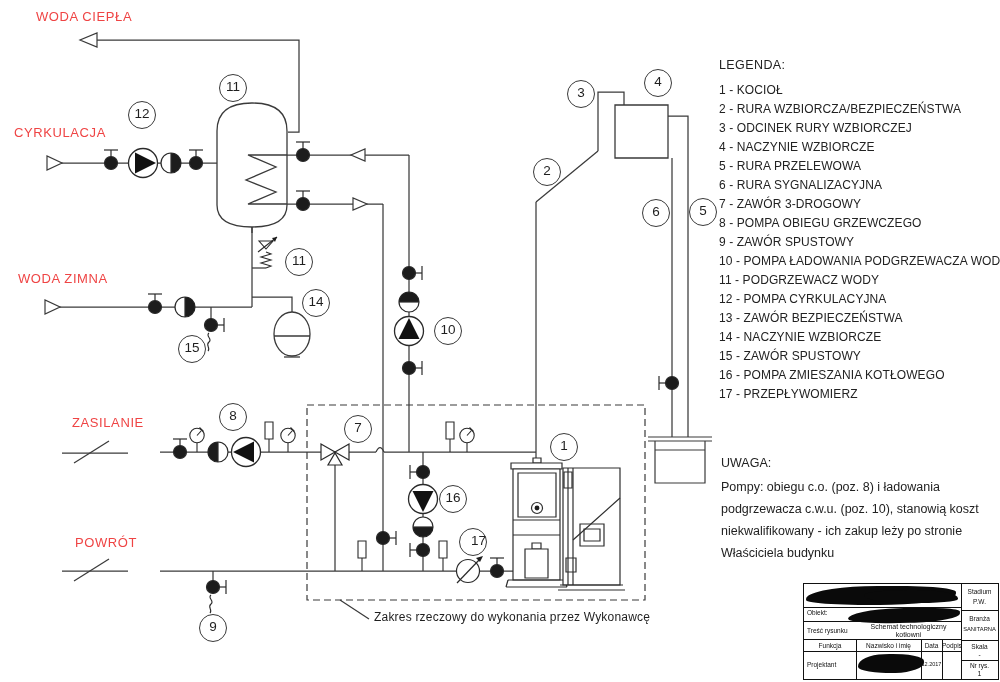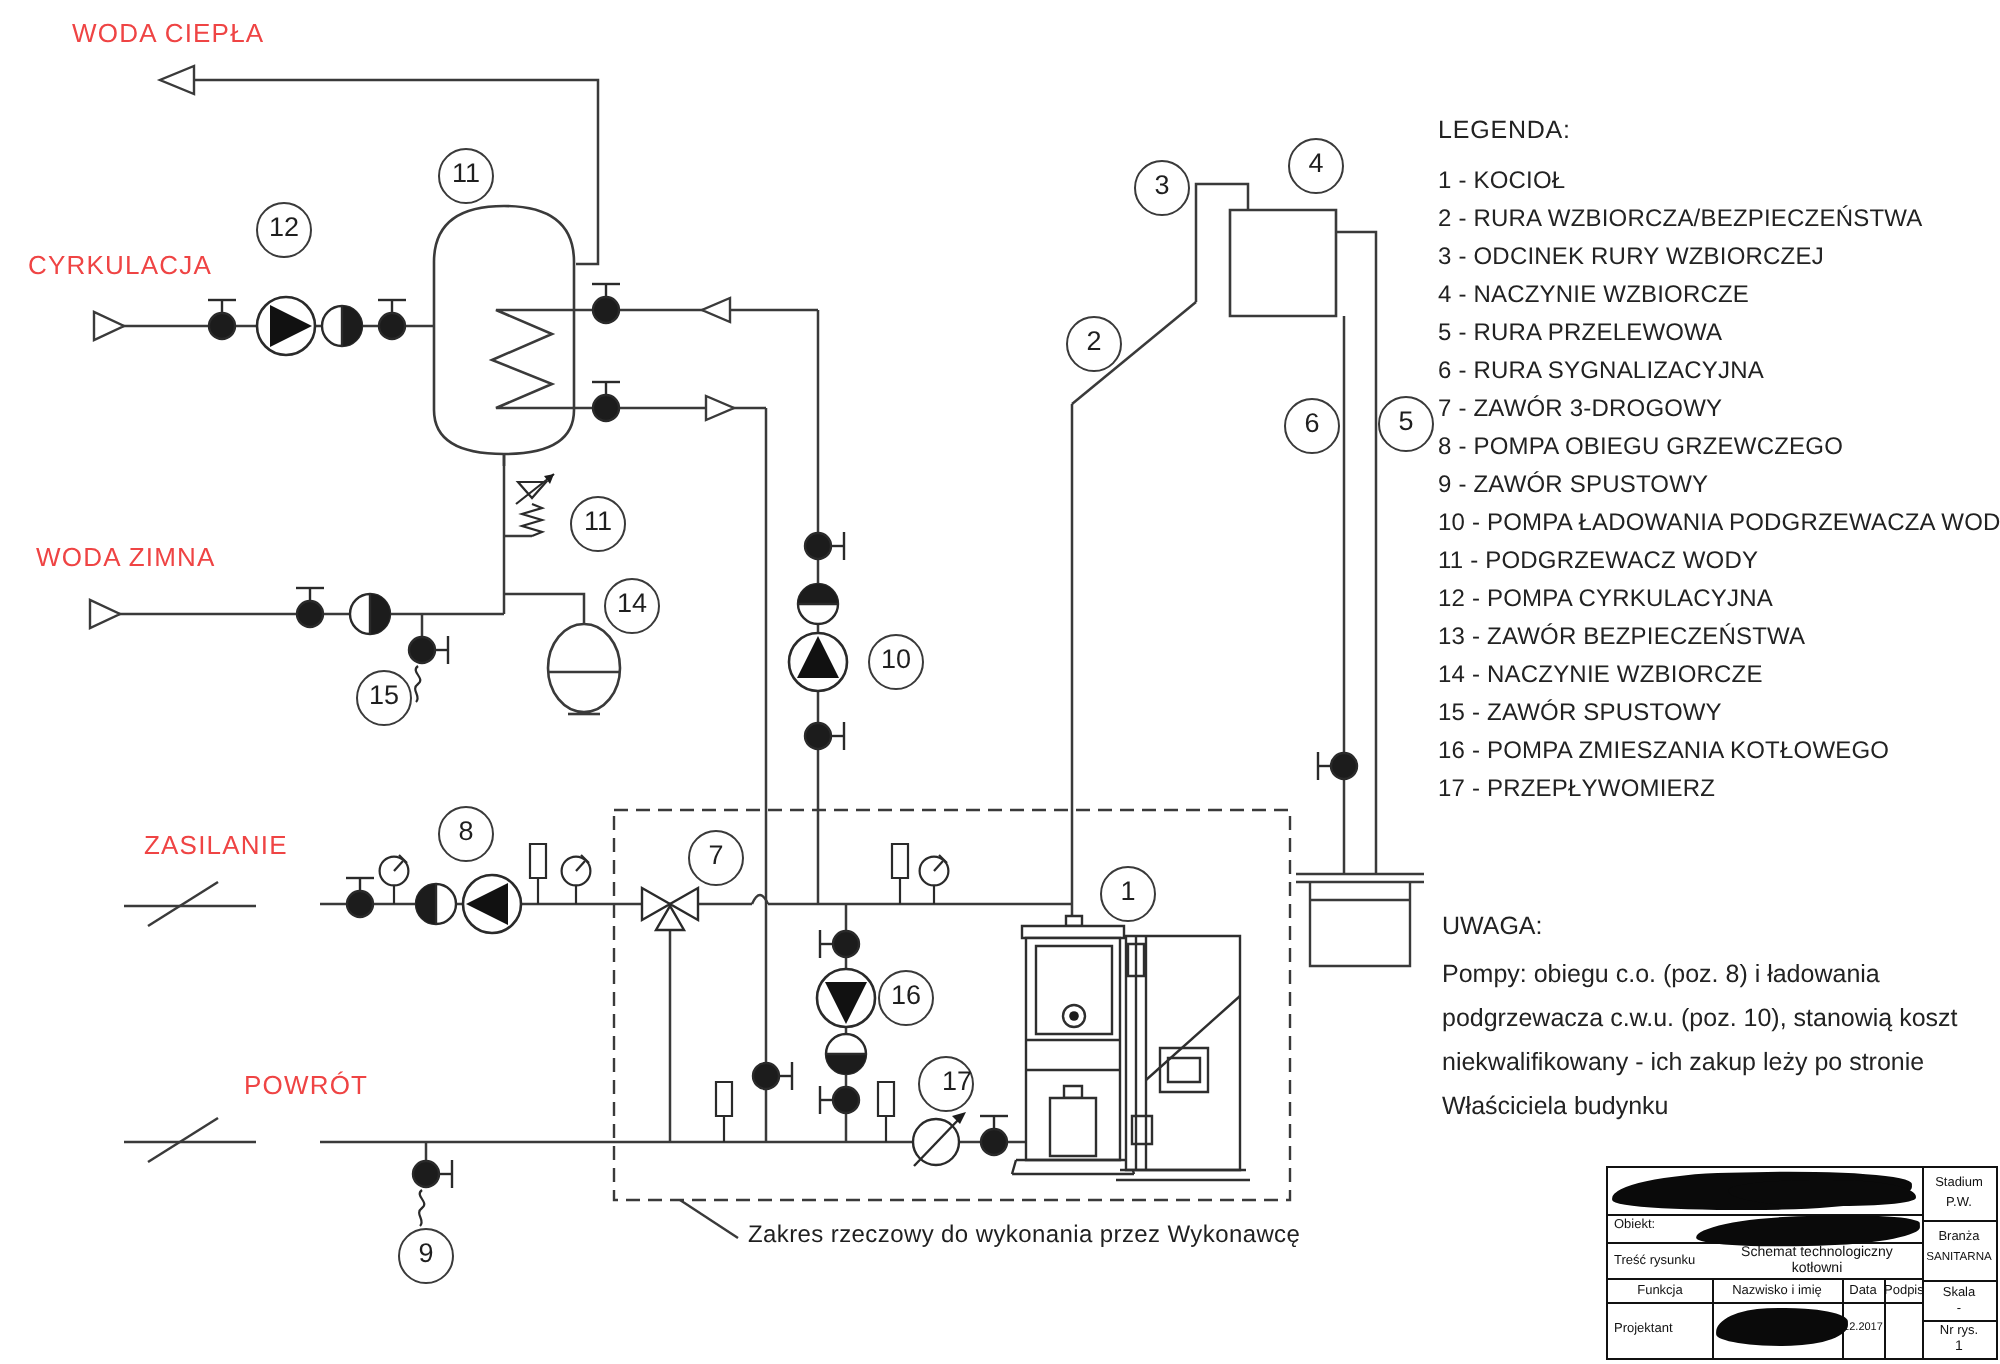--- a/index.html
+++ b/index.html
@@ -252,21 +252,21 @@
       <rect x="584" y="529" width="16" height="12"></rect>
       <rect x="566" y="558" width="10" height="14"></rect>
       <path d="M560,585 H623 M558,590 H625"></path>
     </g>
   </svg>
 
   <div class="lbl" style="left:36px;top:9px;">WODA CIEPŁA</div>
   <div class="lbl" style="left:14px;top:125px;">CYRKULACJA</div>
   <div class="lbl" style="left:18px;top:271px;">WODA ZIMNA</div>
   <div class="lbl" style="left:72px;top:415px;">ZASILANIE</div>
-  <div class="lbl" style="left:75px;top:535px;margin-left:47px;">POWRÓT</div>
+  <div class="lbl" style="left:75px;top:535px;">POWRÓT</div>
   <div class="lbl-sm" style="left:374px;top:610px;">Zakres rzeczowy do wykonania przez Wykonawcę</div>
 
   <div class="callout" style="left:563px;top:446px;">1</div>
   <div class="callout" style="left:546px;top:171px;">2</div>
   <div class="callout" style="left:580px;top:93px;">3</div>
   <div class="callout" style="left:657px;top:82px;">4</div>
   <div class="callout" style="left:702px;top:211px;">5</div>
   <div class="callout" style="left:655px;top:212px;">6</div>
   <div class="callout" style="left:357px;top:428px;">7</div>
   <div class="callout" style="left:232px;top:416px;">8</div>

